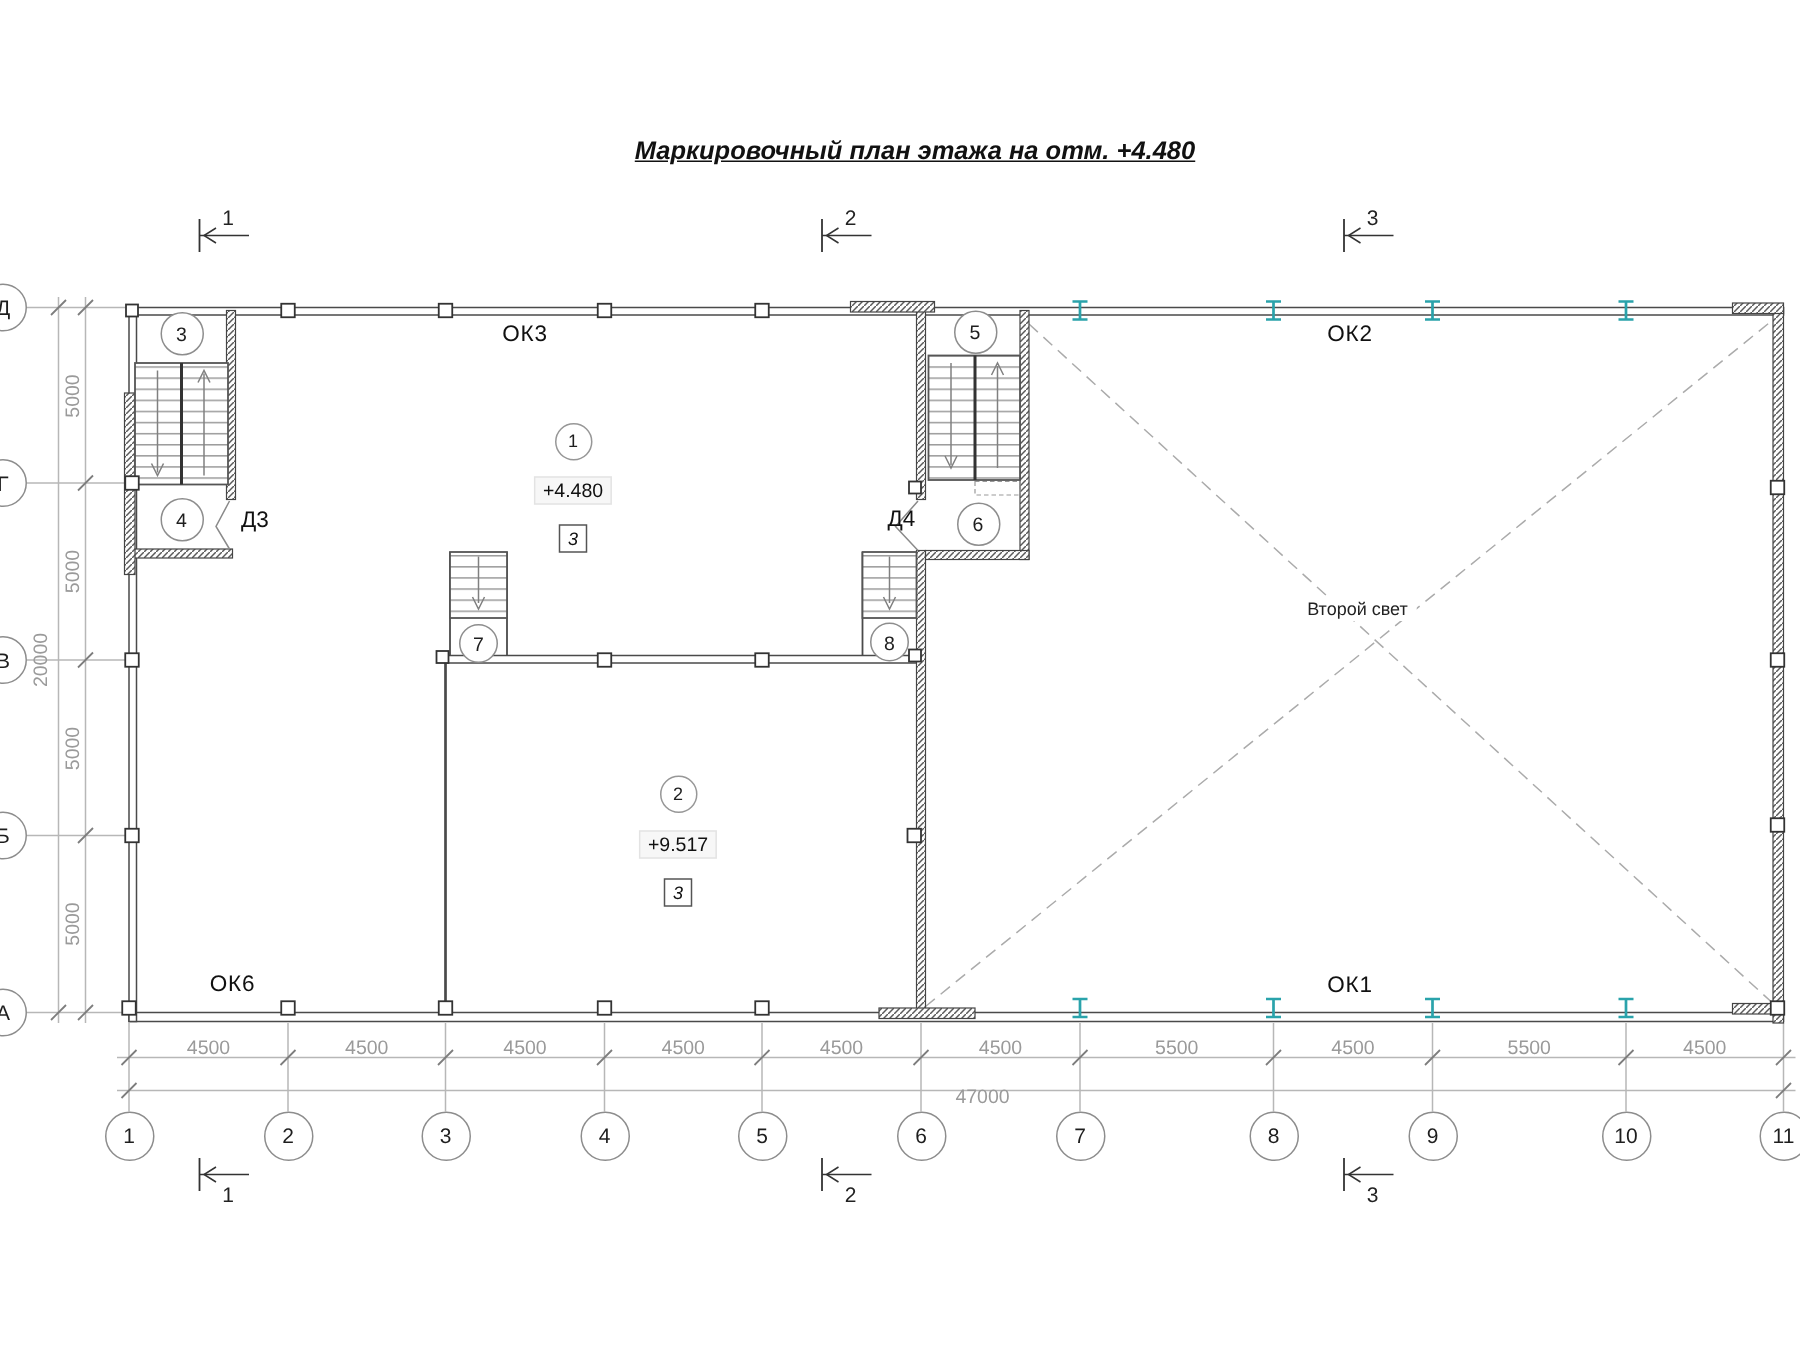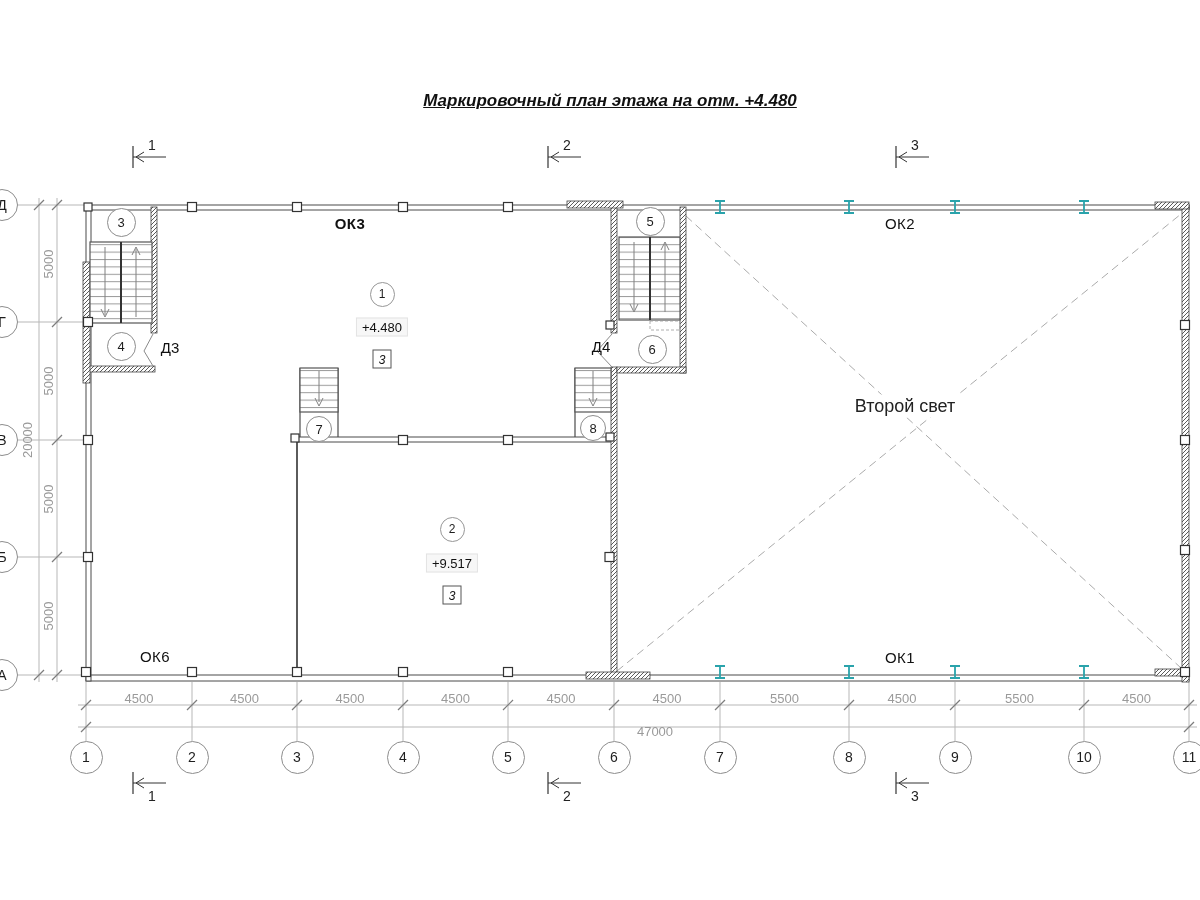--- a/index.html
+++ b/index.html
@@ -7,21 +7,21 @@
     position:relative; width:1200px; height:900px; background:#fff;
     overflow:hidden; font-family:"Liberation Sans", sans-serif; color:#1e1e1e;
   }
   .t { position:absolute; transform:translate(-50%,-50%); white-space:nowrap; }
   .title { font-size:17px; font-style:italic; font-weight:bold; text-decoration:underline; color:#111; }
   .dim { font-size:13px; color:#9a9a9a; }
   .dim.vert { transform:translate(-50%,-50%) rotate(-90deg); }
   .okmark { font-size:15px; color:#111; letter-spacing:0.5px; }
   .doormark { font-size:15px; color:#111; }
   .secnum { font-size:14px; color:#222; }
-  .note { font-size:18px; color:#222; background:#fff; padding:1px 6px; }
+  .note { font-size:12px; color:#222; background:#fff; padding:1px 6px; }
   .bub {
     position:absolute; border:1px solid #8d8d8d; border-radius:50%; background:#fff;
     display:flex; align-items:center; justify-content:center; box-sizing:border-box;
   }
   .bub-col { width:33px; height:33px; font-size:14px; }
   .bub-row { width:32px; height:32px; font-size:14px; }
   .bub-stair { width:29px; height:29px; font-size:13px; }
   .bub-stair-sm { width:26px; height:26px; font-size:13px; }
   .bub-room { width:25px; height:25px; font-size:12px; border-color:#979797; }
   .elev { font-size:13px; color:#111; background:#f7f7f7; border:1px solid #e3e3e3; padding:1px 5px; }
@@ -293,21 +293,21 @@
   <div class="t dim" style="left:1019.5px; top:698px;">5500</div>
   <div class="t dim" style="left:1136.5px; top:698px;">4500</div>
   <div class="t dim" style="left:655px; top:719px;margin-top:12px;">47000</div>
 
   <div class="t dim vert" style="left:48px; top:263.5px;">5000</div>
   <div class="t dim vert" style="left:48px; top:381px;">5000</div>
   <div class="t dim vert" style="left:48px; top:498.5px;">5000</div>
   <div class="t dim vert" style="left:48px; top:616px;">5000</div>
   <div class="t dim vert" style="left:27px; top:440px;">20000</div>
 
-  <div class="t okmark" style="left:350px; top:223px;font-weight:bold;">ОК3</div>
+  <div class="t okmark" style="left:350px; top:223px;">ОК3</div>
   <div class="t okmark" style="left:900px; top:223px;text-align:center;">ОК2</div>
   <div class="t okmark" style="left:155px; top:656px;">ОК6</div>
   <div class="t okmark" style="left:900px; top:657px;">ОК1</div>
 
   <div class="t doormark" style="left:170px; top:347px;">Д3</div>
   <div class="t doormark" style="left:601px; top:346px;">Д4</div>
 
   <div class="bub bub-stair" style="left:106.5px; top:207.5px;">
       <span>3</span>
     </div>

